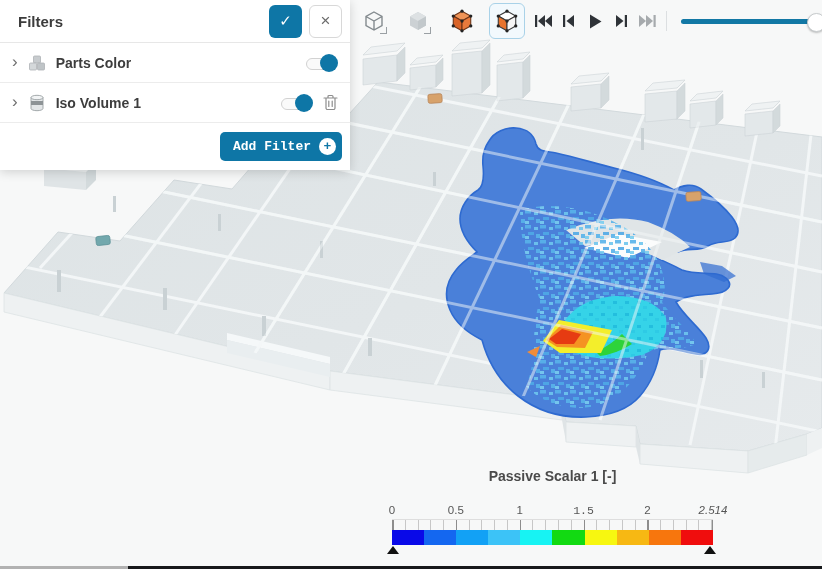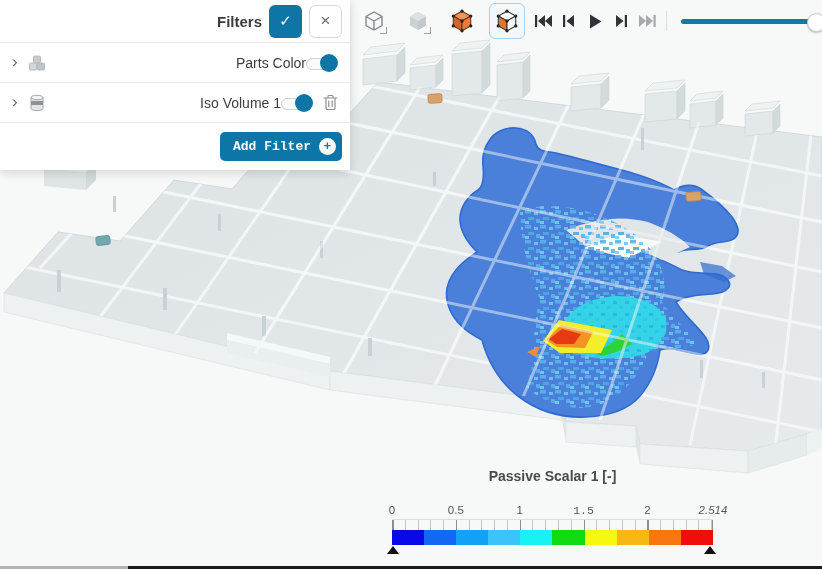--- a/index.html
+++ b/index.html
@@ -16,30 +16,30 @@
   .tb-btn{width:34px;height:34px;display:flex;align-items:center;justify-content:center;border-radius:6px;position:relative;margin:0 5px;cursor:pointer;}
   .tb-btn.selected{border:1px solid #a9d2e8;background:#f2f9fd;}
   .corner-mark{position:absolute;right:4px;bottom:4px;width:6px;height:6px;border-right:1.5px solid #9aa0a4;border-bottom:1.5px solid #9aa0a4;}
   .pb-btn{width:22px;height:30px;display:flex;align-items:center;justify-content:center;margin:0 2px;cursor:pointer;}
   .tb-sep{width:1px;height:20px;background:#dcdfe1;margin:0 6px;}
   .slider{position:relative;width:152px;height:30px;margin-left:8px;cursor:pointer;}
   .slider .track{position:absolute;left:0;right:4px;top:14px;height:3px;background:#dcdfe0;border-radius:2px;}
   .slider .fill{position:absolute;left:0;top:13px;height:5px;background:#1278a5;border-radius:3px;}
   .slider .knob{position:absolute;top:7px;width:17px;height:17px;border-radius:50%;background:#fff;border:1px solid #c7cbcd;box-shadow:0 1px 2px rgba(0,0,0,.25);}
   
-  .panel{position:absolute;left:0;top:0;width:350px;background:#fff;z-index:40;box-shadow:0 2px 10px rgba(0,0,0,.16);text-align:right;}
+  .panel{position:absolute;left:0;top:0;width:350px;background:#fff;z-index:40;box-shadow:0 2px 10px rgba(0,0,0,.16);}
   .panel-header{height:42px;display:flex;align-items:center;border-bottom:1px solid #e7e7e7;padding:0 8px 0 18px;}
   .panel-title{font-size:15px;font-weight:bold;color:#3c3c3c;flex:1;}
   .sq-btn{width:33px;height:33px;border-radius:6px;display:flex;align-items:center;justify-content:center;margin-left:7px;cursor:pointer;box-sizing:border-box;}
   .sq-btn.apply{background:#0e76a6;color:#fff;font-size:15px;}
   .sq-btn.close{background:#fff;border:1px solid #d8d8d8;color:#6b6b6b;font-size:17px;}
   .panel-row{height:39px;display:flex;align-items:center;border-bottom:1px solid #ececec;padding:0 12px;}
   .chev{color:#6f6f6f;font-size:17px;line-height:1;margin-right:9px;cursor:pointer;transform:translateY(-1px);}
   .row-icon{width:20px;height:20px;margin-right:9px;display:flex;align-items:center;justify-content:center;}
-  .row-label{font-size:14px;font-weight:normal;color:#3d3d3d;flex:1;}
+  .row-label{font-size:14px;font-weight:bold;color:#3d3d3d;flex:1;}
   .toggle{position:relative;width:32px;height:18px;cursor:pointer;flex:0 0 auto;}
   .toggle .tg-track{position:absolute;left:0;top:4px;width:28px;height:10px;border-radius:6px;background:#fafafa;border:1px solid #d2d2d2;}
   .toggle .tg-knob{position:absolute;right:0;top:0;width:18px;height:18px;border-radius:50%;background:#0e76a6;}
   .trash{margin-left:10px;cursor:pointer;display:flex;align-items:center;}
   .panel-footer{height:47px;display:flex;align-items:center;justify-content:flex-end;padding:0 8px;font-family:Liberation Mono, monospace;}
   .add-btn{height:29px;background:#0e76a6;border-radius:5px;display:flex;align-items:center;color:#fff;font-size:13px;font-weight:bold;padding:0 6px 0 13px;cursor:pointer;}
   .add-btn .plus-circle{width:17px;height:17px;border-radius:50%;background:#fff;color:#0e76a6;font-size:13px;font-weight:bold;display:flex;align-items:center;justify-content:center;margin-left:8px;line-height:1;}
   
   .legend{position:absolute;left:392px;top:468px;width:321px;z-index:20;}
   .legend-title{text-align:center;font-size:14px;font-weight:bold;color:#4a4a4a;margin-bottom:20px;}

